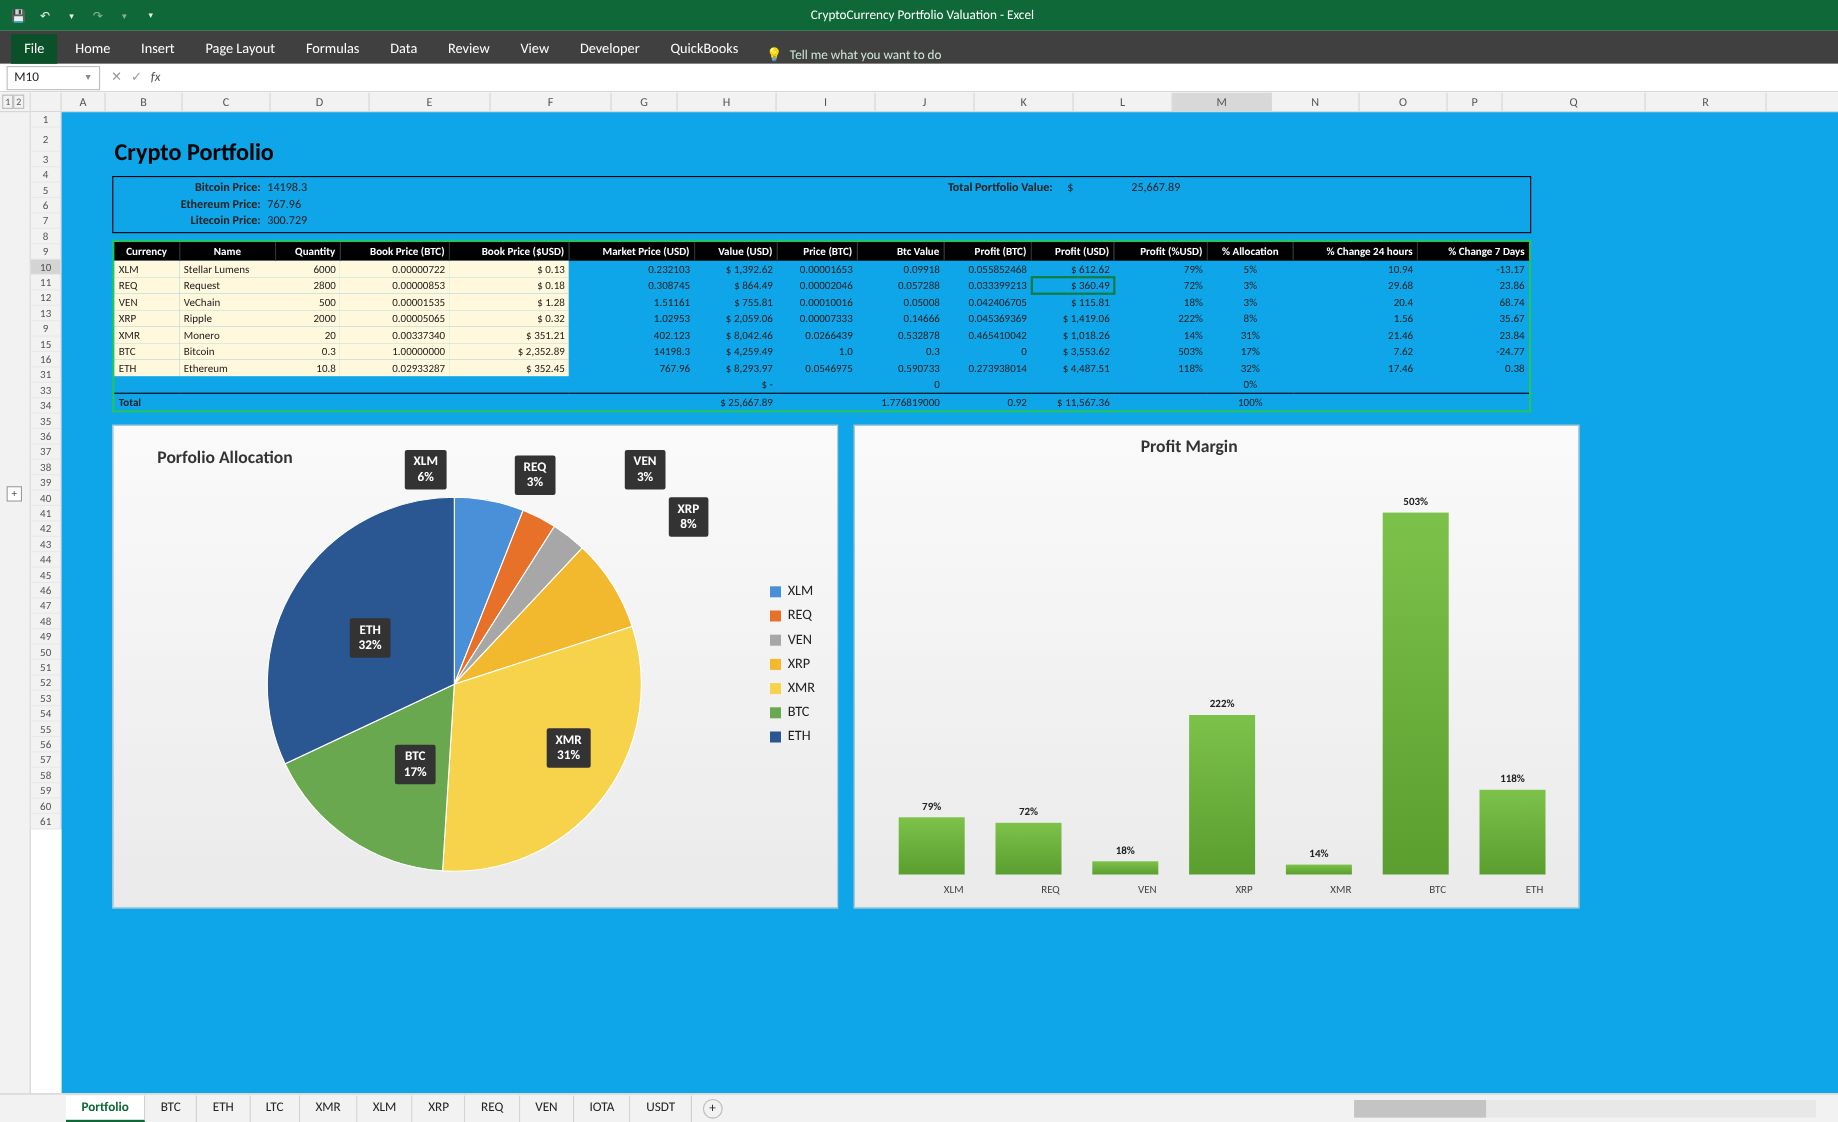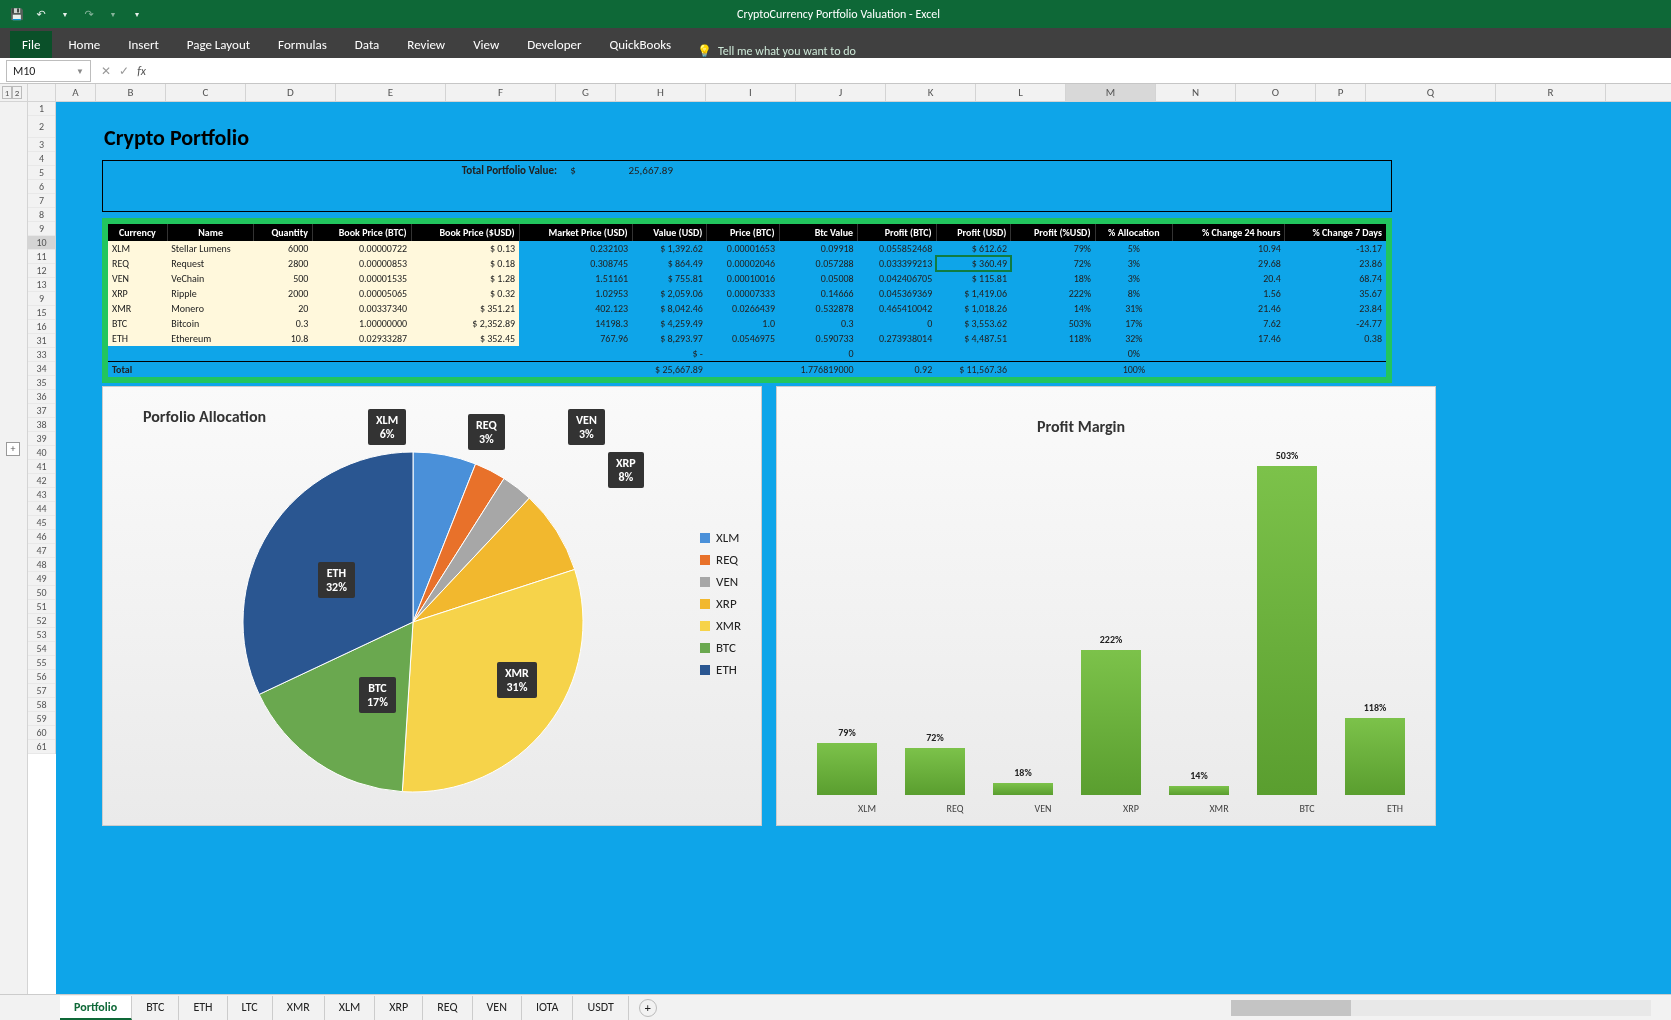--- a/index.html
+++ b/index.html
@@ -35,21 +35,21 @@
 .summary-box { position:absolute; left:46px; top:58px; width:1290px; height:52px; border:1px solid #000; display:flex; }
 .summary-left { width:400px; padding:2px 10px; }
 .summary-right { flex:1; padding:2px 10px; }
 .summary-row { display:flex; font-size:11px; line-height:15px; }
 .summary-lbl { width:130px; text-align:right; font-weight:bold; padding-right:6px; }
 .summary-val { width:80px; text-align:left; }
 .summary-row2 { display:flex; font-size:11px; line-height:15px; justify-content:flex-end; width:560px; }
 .summary-lbl2 { text-align:right; font-weight:bold; padding-right:6px; }
 .summary-cur { width:20px; text-align:center; }
 .summary-val2 { width:90px; text-align:right; }
-.data-table { position:absolute; left:46px; top:116px; width:1290px; border:6px solid #22c55e; border-collapse:collapse; font-size:10px; }
+.data-table { position:absolute; left:46px; top:116px; width:1290px; border:2px solid #22c55e; border-collapse:collapse; font-size:10px; }
 .data-table th { background:#000; color:#fff; font-weight:bold; padding:2px 4px; border-right:1px solid #333; white-space:nowrap; }
 .data-table td { padding:1px 4px; border-right:0; white-space:nowrap; }
 .data-table tr.datarow td.yel { background:#fff8dc; }
 .data-table .r { text-align:right; }
 .data-table .c { text-align:center; }
 .data-table tr.total td { border-top:1px solid #000; font-weight:normal; }
 .sel-cell { outline:2px solid #107c41; outline-offset:-1px; }
 .col-hd-sel { background:#d8d8d8 !important; }
 .chart { position:absolute; background:linear-gradient(#fafafa,#eaeaea); border:1px solid #ccc; }
 .chart.pie { left:46px; top:284px; width:660px; height:440px; }
@@ -194,20 +194,34 @@
       <div class="rh">58</div>
       <div class="rh">59</div>
       <div class="rh">60</div>
       <div class="rh">61</div>
     </div>
 
   <div class="sheet">
     <div class="ws-title">Crypto Portfolio</div>
 
     <div class="summary-box">
+      <div class="summary-left">
+        <div class="summary-row">
+            <div class="summary-lbl">Bitcoin Price:</div>
+            <div class="summary-val">14198.3</div>
+          </div>
+        <div class="summary-row">
+            <div class="summary-lbl">Ethereum Price:</div>
+            <div class="summary-val">767.96</div>
+          </div>
+        <div class="summary-row">
+            <div class="summary-lbl">Litecoin Price:</div>
+            <div class="summary-val">300.729</div>
+          </div>
+      </div>
       <div class="summary-right">
         <div class="summary-row2">
             <div class="summary-lbl2">Total Portfolio Value:</div>
             <div class="summary-cur">$</div>
             <div class="summary-val2">25,667.89</div>
           </div>
       </div>
     </div>
 
     <table class="data-table">
@@ -433,21 +447,21 @@
           <div class="dlabel" style="left: 365px; top: 27px;">REQ<br>3%</div>
           <div class="dlabel" style="left: 465px; top: 22px;">VEN<br>3%</div>
           <div class="dlabel" style="left: 505px; top: 65px;">XRP<br>8%</div>
           <div class="dlabel" style="left: 394px; top: 275px;">XMR<br>31%</div>
           <div class="dlabel" style="left: 256px; top: 290px;">BTC<br>17%</div>
           <div class="dlabel" style="left: 215px; top: 175px;">ETH<br>32%</div>
         </div>
     </div>
 
     <div class="chart bar">
-      <div class="chart-title" style="left:260px;top:10px;margin-top:20px;">Profit Margin</div>
+      <div class="chart-title" style="left:260px;top:10px;">Profit Margin</div>
       <div class="bar-area" id="bar-area">
           <div class="bar-col" style="left: 20px; height: 51.7091px; width: 60px;"></div>
           <div class="bar-val" style="left: 20px; bottom: 55.7091px;">79%</div>
           <div class="bar-col" style="left: 108px; height: 47.1273px; width: 60px;"></div>
           <div class="bar-val" style="left: 108px; bottom: 51.1273px;">72%</div>
           <div class="bar-col" style="left: 196px; height: 11.7818px; width: 60px;"></div>
           <div class="bar-val" style="left: 196px; bottom: 15.7818px;">18%</div>
           <div class="bar-col" style="left: 284px; height: 145.309px; width: 60px;"></div>
           <div class="bar-val" style="left: 284px; bottom: 149.309px;">222%</div>
           <div class="bar-col" style="left: 372px; height: 9.16364px; width: 60px;"></div>

